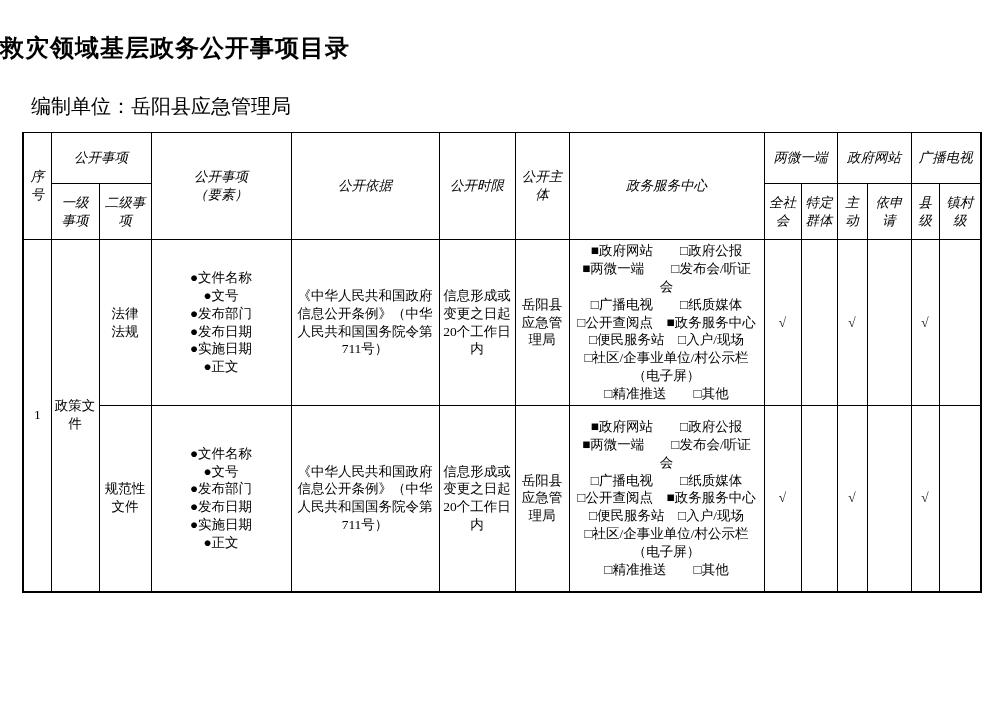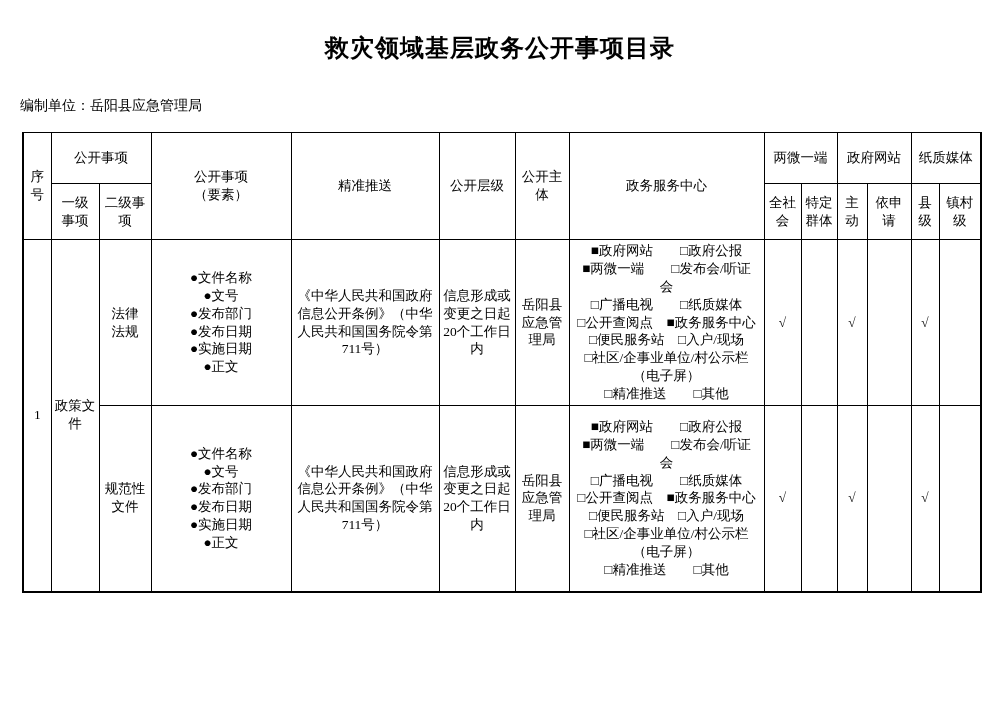--- a/index.html
+++ b/index.html
@@ -8,29 +8,28 @@
     width: 1000px;
     height: 706px;
     font-family: "Liberation Serif", "DejaVu Serif", serif;
     color: #000;
     overflow: hidden;
   }
   .page { position: relative; width: 1000px; height: 706px; background: #fff; }
 
   .title {
     margin-top: 33px;
-    text-align: center;
     font-size: 24px;
     font-weight: bold;
     letter-spacing: 1px;
     line-height: 30px;
   }
   .editor {
-    margin: 34px 0 0 20px;
-    font-size: 14px;
+    margin: 34px 0 0 31px;
+    font-size: 20px;
     line-height: 18px;
   }
 
   table.catalog {
     margin: 17px 0 0 22px;
     width: 958px;
     border-collapse: collapse;
     table-layout: fixed;
     border: 1px solid #000;
     border-left-width: 2px;
@@ -44,21 +43,21 @@
     font-size: 13.5px;
     line-height: 1.32;
     white-space: pre-line;
     padding: 2px 3px;
     overflow: hidden;
   }
   tr.h1 { height: 51px; }
   tr.h2 { height: 56px; }
   tr.d1 { height: 166px; }
   tr.d2 { height: 186px; }
-  td.hd { font-size: 14px; }
+  td.hd { font-size: 14px; font-style: italic; }
   td.left { text-align: left; }
   td.channels {
     white-space: pre;
     font-size: 13px;
     line-height: 1.32;
     padding-left: 3px;
   }
   td.mark { font-size: 13px; color: #222; }
 </style>
 </head>
@@ -88,28 +87,28 @@
         <col style="width:42px">
     </colgroup>
 
     <tbody>
         <tr class="h1">
       <td class="hd" rowspan="2">序
 号</td>
       <td class="hd" colspan="2">公开事项</td>
       <td class="hd" rowspan="2">公开事项
 （要素）</td>
-      <td class="hd" rowspan="2">精准推送</td>
-      <td class="hd" rowspan="2">公开层级</td>
+      <td class="hd" rowspan="2">公开依据</td>
+      <td class="hd" rowspan="2">公开时限</td>
       <td class="hd" rowspan="2">公开主
 体</td>
       <td class="hd" rowspan="2">政务服务中心</td>
       <td class="hd" colspan="2">两微一端</td>
       <td class="hd" colspan="2">政府网站</td>
-      <td class="hd" colspan="2">纸质媒体</td>
+      <td class="hd" colspan="2">广播电视</td>
     </tr>
 
     <tr class="h2">
       <td class="hd">一级
 事项</td>
       <td class="hd">二级事
 项</td>
       <td class="hd">全社
 会</td>
       <td class="hd">特定

